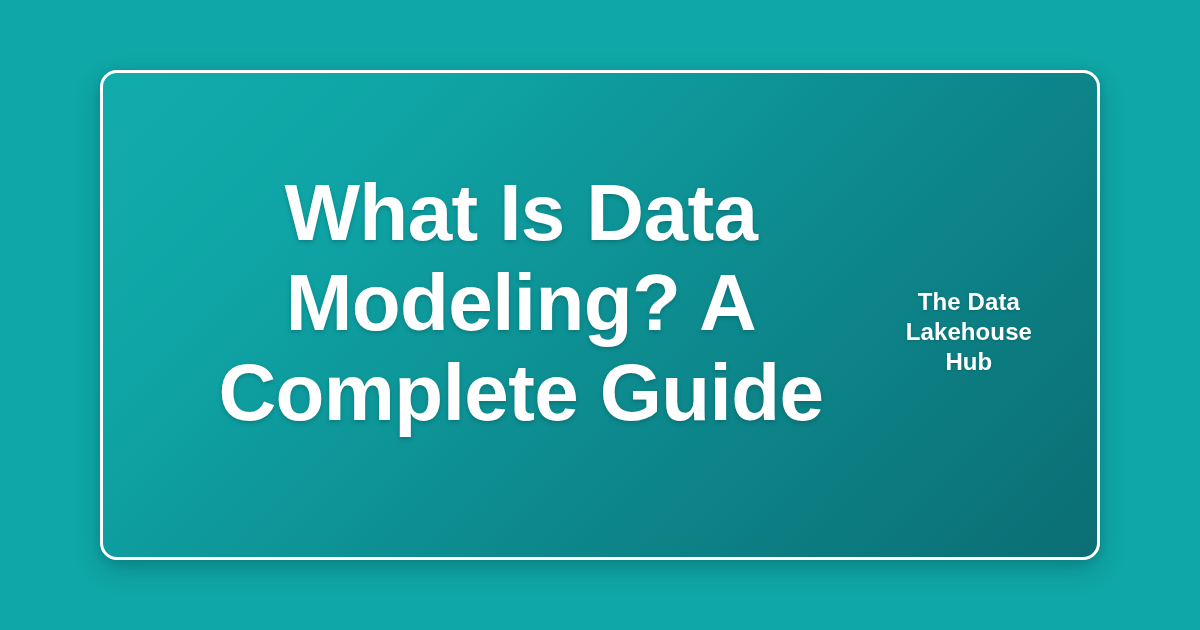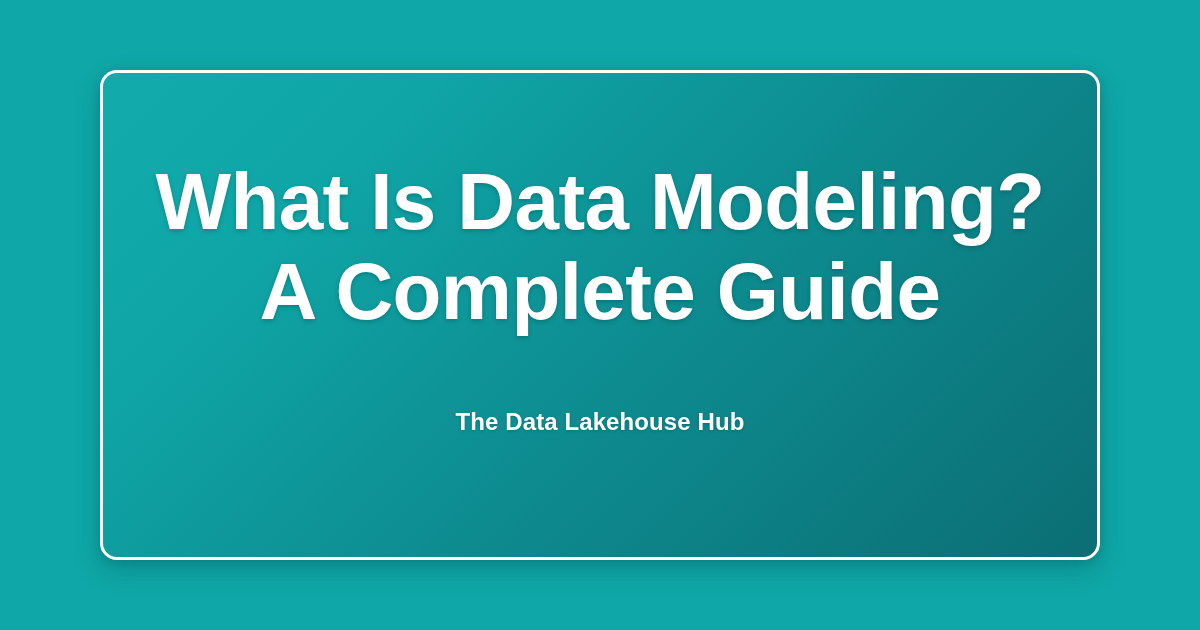--- a/index.html
+++ b/index.html
@@ -41,21 +41,21 @@
     justify-content: center;
     overflow: hidden;
   }
 
   .card-inner {
     width: 100%;
     padding: 0 49px;
     box-sizing: border-box;
     text-align: center;
     display: flex;
-    flex-direction: column;
+    flex-direction: row;
     align-items: center;
     
     transform: translateY(-12px);
   }
 
   .title {
     margin: 0;
     color: #ffffff;
     font-family: "Liberation Sans", sans-serif;
     font-size: 80px;

